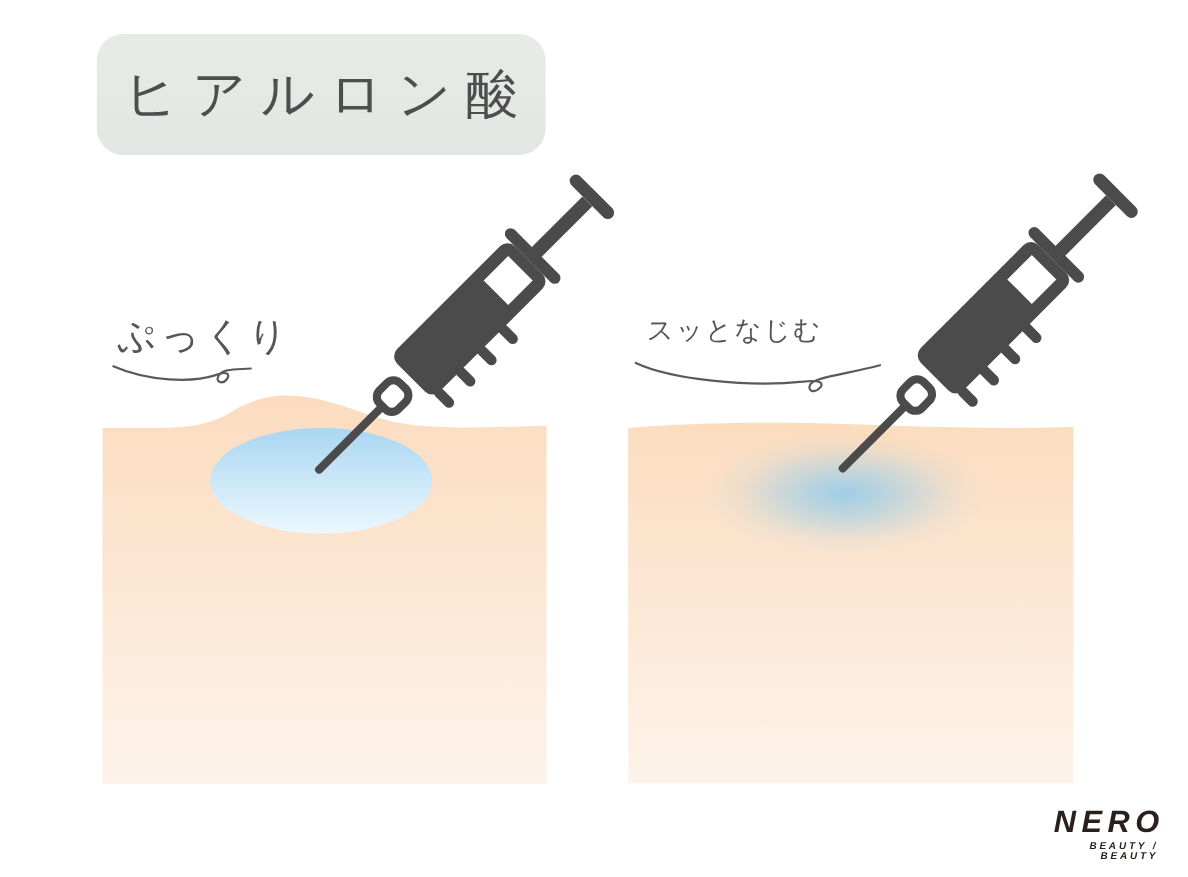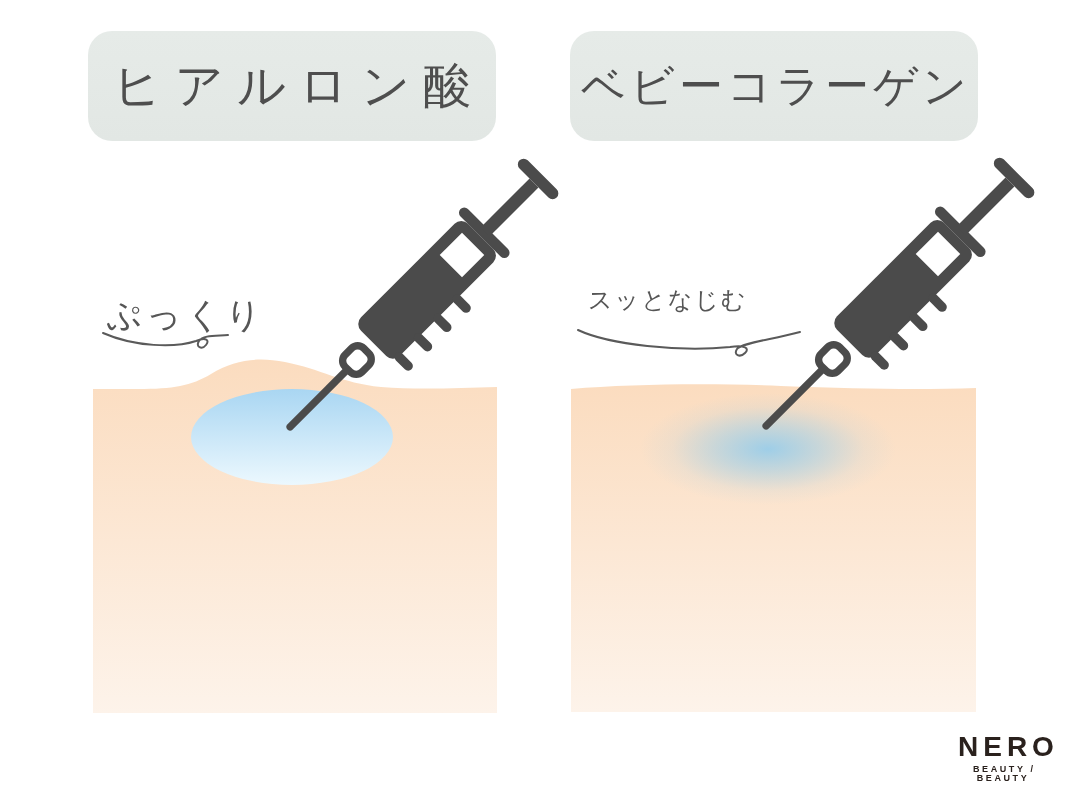--- a/index.html
+++ b/index.html
@@ -17,27 +17,28 @@
   .label-box.right{left:570px;}
   .label-text{
     color:#4e4e4e;font-weight:500;white-space:nowrap;
   }
   .label-text.l{font-size:48px;letter-spacing:13px;text-indent:13px;}
   .label-text.r{font-size:44px;letter-spacing:4px;text-indent:4px;}
   
   .annotation{
     position:absolute;color:#565656;white-space:nowrap;
   }
-  .annotation.left{left:106px;top:292px;font-size:35px;letter-spacing:4px;}
+  .annotation.left{left:106px;top:282px;font-size:35px;letter-spacing:4px;}
   .annotation.right{left:588px;top:284px;font-size:24px;letter-spacing:2px;}
   .abs{position:absolute;}
   
   .logo{
-    position:absolute;left:953px;top:733px;width:100px;text-align:center;
+    position:absolute;left:953px;top:733px;width:100px;text-align:right;
     color:#2a211d;
+    font-style:italic;
   }
   .logo-name{
     font-size:28px;font-weight:700;letter-spacing:5px;text-indent:5px;
     line-height:1;
   }
   .logo-tagline{
     font-size:9px;font-weight:700;letter-spacing:2.6px;text-indent:2.6px;
     margin-top:4px;line-height:1;
   }
 </style>
@@ -75,23 +76,20 @@
         <rect x="-32" y="-268" width="64" height="10" rx="5"></rect>
         <rect x="-6" y="-330" width="12" height="66"></rect>
         <rect x="-25" y="-341" width="50" height="11" rx="5.5"></rect>
       </g>
     </defs>
   </svg>
 
   <div class="label-box left">
     <span class="label-text l">ヒアルロン酸</span>
   </div>
-  <div class="label-box right">
-    <span class="label-text r">ベビーコラーゲン</span>
-  </div>
 
   <svg class="abs" style="left:93px;top:357px" width="404" height="356">
     <path d="M 0,32 L 45,32 C 80,32 98,29 118,17 C 142,2 166,0 192,5
              C 228,12 248,26 288,30 C 325,33 365,31 404,30
              L 404,356 L 0,356 Z" fill="url(#skinGrad)"></path>
     <ellipse cx="199" cy="80" rx="101" ry="48" fill="url(#fillerGrad)"></ellipse>
   </svg>
 
   <svg class="abs" style="left:571px;top:380px" width="405" height="332">
     <path d="M 0,9 C 60,4 140,3 210,6 C 290,9 350,10 405,8

